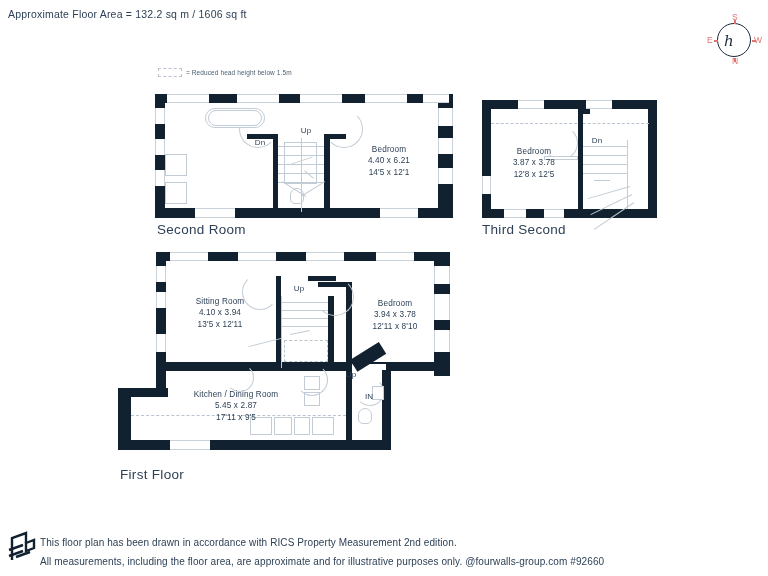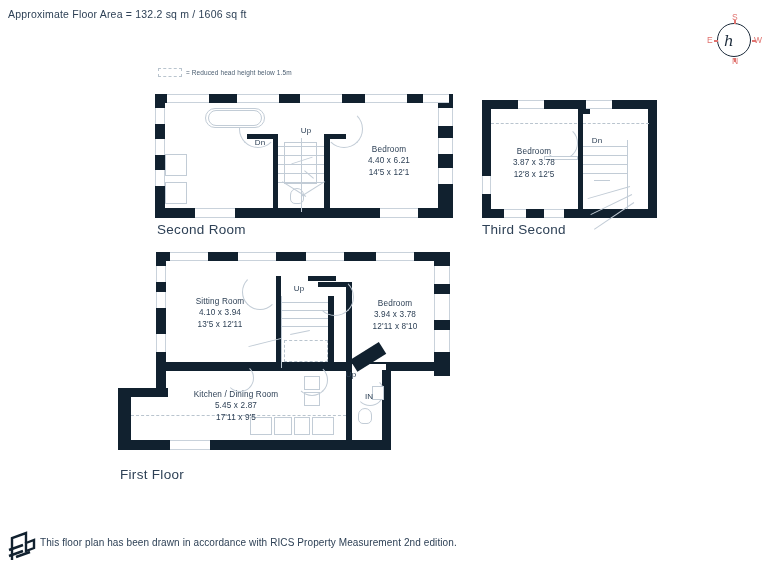--- a/index.html
+++ b/index.html
@@ -301,13 +301,14 @@
     <path d="M6 30 L6 8 L20 3 L20 13"></path>
     <path d="M3 20 L17 15"></path>
     <path d="M3 26 L17 21"></path>
     <path d="M20 13 L28 10 L28 18 L20 21 Z"></path>
     <path d="M10 27 L24 22"></path>
   </g>
 </svg>
 
 <div class="abs" id="footer">
   <div>This floor plan has been drawn in accordance with RICS Property Measurement 2nd edition.</div>
+  <div>All measurements, including the floor area, are approximate and for illustrative purposes only. @fourwalls-group.com #92660</div>
 </div>
 
 </body></html>

